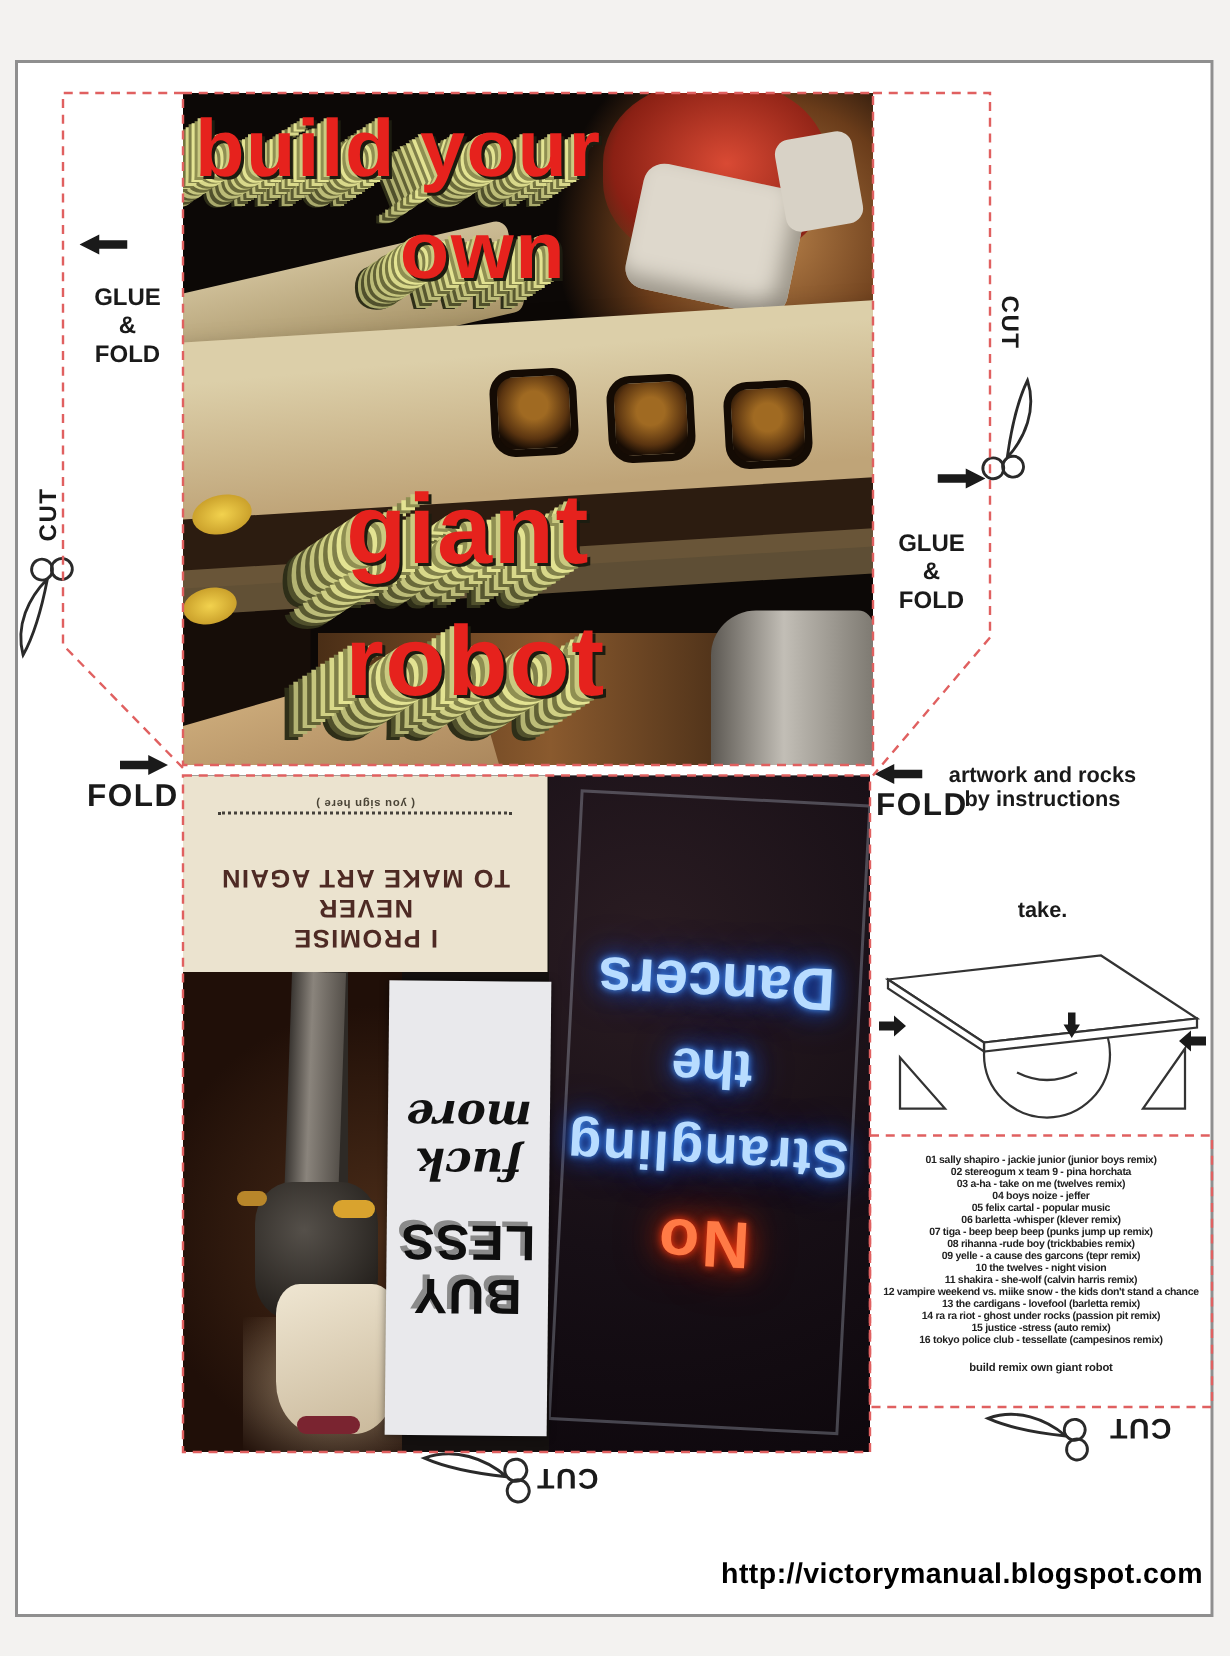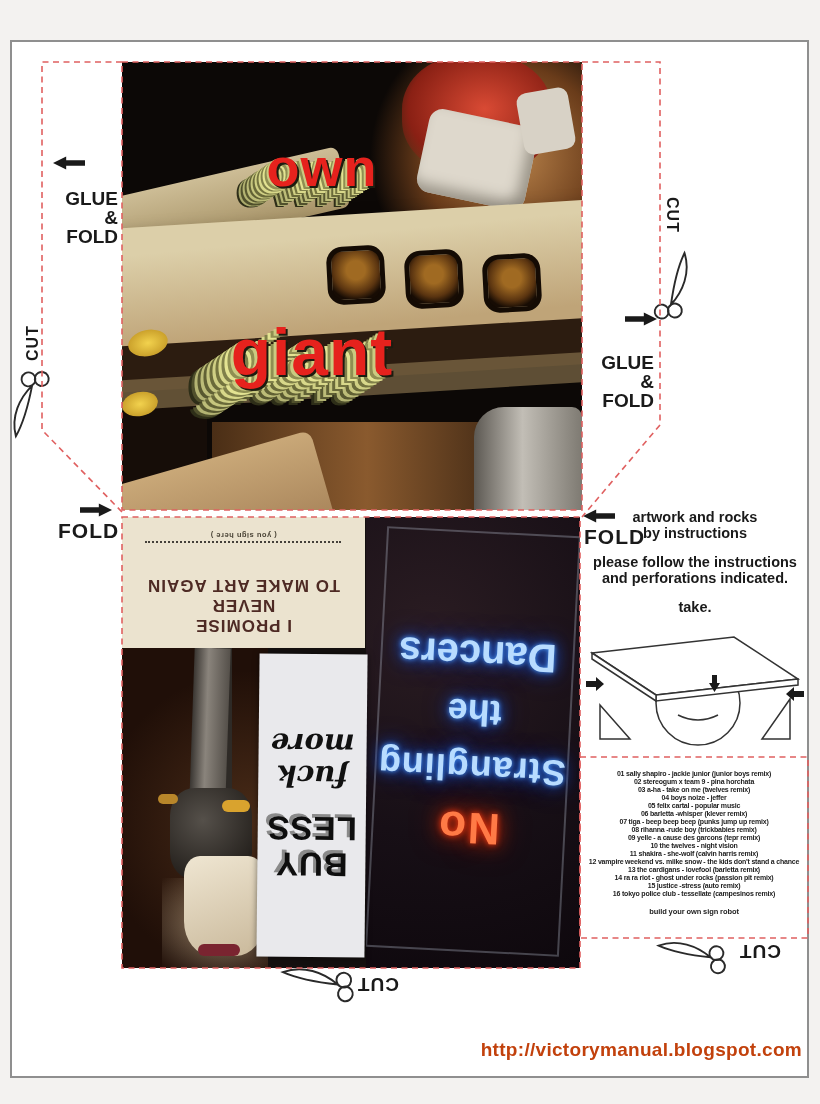--- a/index.html
+++ b/index.html
@@ -99,42 +99,42 @@
        align-items:center;justify-content:center;gap:14px;font-weight:bold;}
   .neon-no{font-size:44px;color:#ff7a46;letter-spacing:2px;
        text-shadow:0 0 6px #ff3a10,0 0 18px #c42808,0 0 30px #8a1a04;}
   .neon-blue{color:#b8dcff;text-shadow:0 0 5px #4a9aff,0 0 14px #1a55d8,0 0 26px #10339a;}
   .neon-strangling{font-size:36px;letter-spacing:1px;}
   .neon-the{font-size:36px;}
   .neon-dancers{font-size:40px;}
 
   
   .lbl{position:absolute;font-weight:bold;color:#1a1a1a;}
-  .gf{width:66px;text-align:right;font-size:19px;line-height:19px;}
+  .gf{width:66px;text-align:center;font-size:16px;line-height:19px;}
   .cutv{width:60px;height:20px;text-align:center;font-size:16px;letter-spacing:1px;}
   .fold-big{font-size:21px;letter-spacing:1px;}
   .rot-90{transform:rotate(-90deg);}
   .rot90{transform:rotate(90deg);}
   .rot180{transform:rotate(180deg);}
   .arrow{position:absolute;}
   .arrow svg{display:block;}
   .flip{transform:scaleX(-1);}
   .scis{position:absolute;}
 
   
   .credit{position:absolute;left:583px;width:224px;text-align:center;font-weight:bold;
           font-size:14.5px;line-height:16px;color:#1a1a1a;}
   .enjoy{top:599px;}
   .diagram{position:absolute;left:586px;top:627px;}
   .tracks{position:absolute;left:582px;top:770px;width:224px;text-align:center;color:#222;}
   .track{font-size:7px;font-weight:bold;line-height:8px;letter-spacing:-0.2px;white-space:nowrap;}
   .track-footer{font-size:7.5px;font-weight:bold;margin-top:9px;letter-spacing:-0.1px;}
 
   .url{position:absolute;left:390px;top:1039px;width:412px;text-align:right;font-size:19px;
-       font-weight:bold;color:#c2410c;letter-spacing:.3px;cursor:pointer;}
+       font-weight:bold;color:#000000;letter-spacing:.3px;cursor:pointer;}
 
   .dashes{position:absolute;left:0;top:0;pointer-events:none;z-index:6;}
 </style>
 </head>
 <body>
 
 <div class="canvas">
   <div class="sheet"></div>
 
   <div class="photo-top">
@@ -148,22 +148,24 @@
     <div class="beam-shadow"></div>
     <div class="beam-edge"></div>
     <div class="hole" style="left:205px;top:184px;"></div>
     <div class="hole" style="left:283px;top:188px;"></div>
     <div class="hole" style="left:361px;top:192px;"></div>
     <div class="ydot" style="left:6px;top:268px;width:40px;height:26px;"></div>
     <div class="ydot" style="left:0px;top:330px;width:36px;height:24px;"></div>
     <div class="bronze"></div>
     <div class="cyl"></div>
     <div class="tan-diag"></div>
+    <div class="title-line t1">build your</div>
     <div class="title-line t2">own</div>
     <div class="title-line t3">giant</div>
+    <div class="title-line t4">robot</div>
   </div>
 
   <div class="panel">
     <div class="card">
       <div class="card-inner">
         <div class="card-line">I PROMISE</div>
         <div class="card-line">NEVER</div>
         <div class="card-line">TO MAKE ART AGAIN</div>
         <div class="sig-rule"></div>
         <div class="sig-text">( you sign here )</div>
@@ -275,24 +277,20 @@
   <div class="lbl cutv rot-90" style="left:4px;top:333px;">CUT</div>
   <div class="lbl cutv rot90" style="left:641px;top:205px;">CUT</div>
   <div class="lbl cutv rot180" style="left:348px;top:975px;font-size:19px;">CUT</div>
   <div class="lbl cutv rot180" style="left:730px;top:942px;font-size:19px;">CUT</div>
   <div class="lbl fold-big" style="left:58px;top:519px;">FOLD</div>
   <div class="lbl fold-big" style="left:584px;top:525px;">FOLD</div>
 
   <div class="credit" style="top:509px;">
     <div>artwork and rocks</div>
     <div>by instructions</div>
-  </div>
-  <div class="credit" style="left:578px;top:554px;width:234px;">
-    <div>please follow the instructions</div>
-    <div>and perforations indicated.</div>
   </div>
   <div class="credit enjoy">take.</div>
 
   <div class="diagram">
     <svg width="218" height="122" viewBox="0 0 218 122">
       <g fill="#fff" stroke="#333" stroke-width="1.5">
         <polygon points="14,78 44,112 14,112"></polygon>
         <polygon points="204,72 176,112 204,112"></polygon>
         <circle cx="112" cy="76" r="42"></circle>
       </g>
@@ -320,17 +318,17 @@
     <div class="track">07 tiga - beep beep beep (punks jump up remix)</div>
     <div class="track">08 rihanna -rude boy (trickbabies remix)</div>
     <div class="track">09 yelle - a cause des garcons (tepr remix)</div>
     <div class="track">10 the twelves - night vision</div>
     <div class="track">11 shakira - she-wolf (calvin harris remix)</div>
     <div class="track">12 vampire weekend vs. miike snow - the kids don't stand a chance</div>
     <div class="track">13 the cardigans - lovefool (barletta remix)</div>
     <div class="track">14 ra ra riot - ghost under rocks (passion pit remix)</div>
     <div class="track">15 justice -stress (auto remix)</div>
     <div class="track">16 tokyo police club - tessellate (campesinos remix)</div>
-    <div class="track-footer">build your own sign robot</div>
+    <div class="track-footer">build remix own giant robot</div>
   </div>
 
   <div class="url">http://victorymanual.blogspot.com</div>
 </div>
 
 </body></html>

